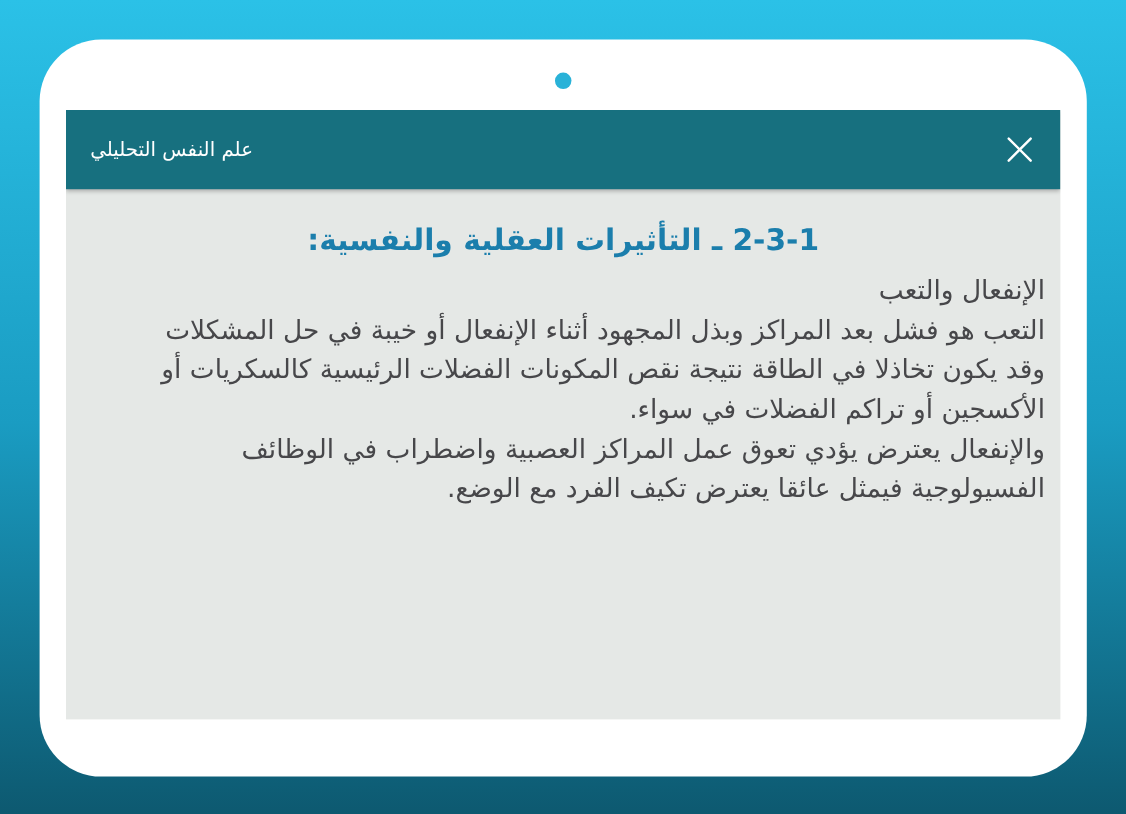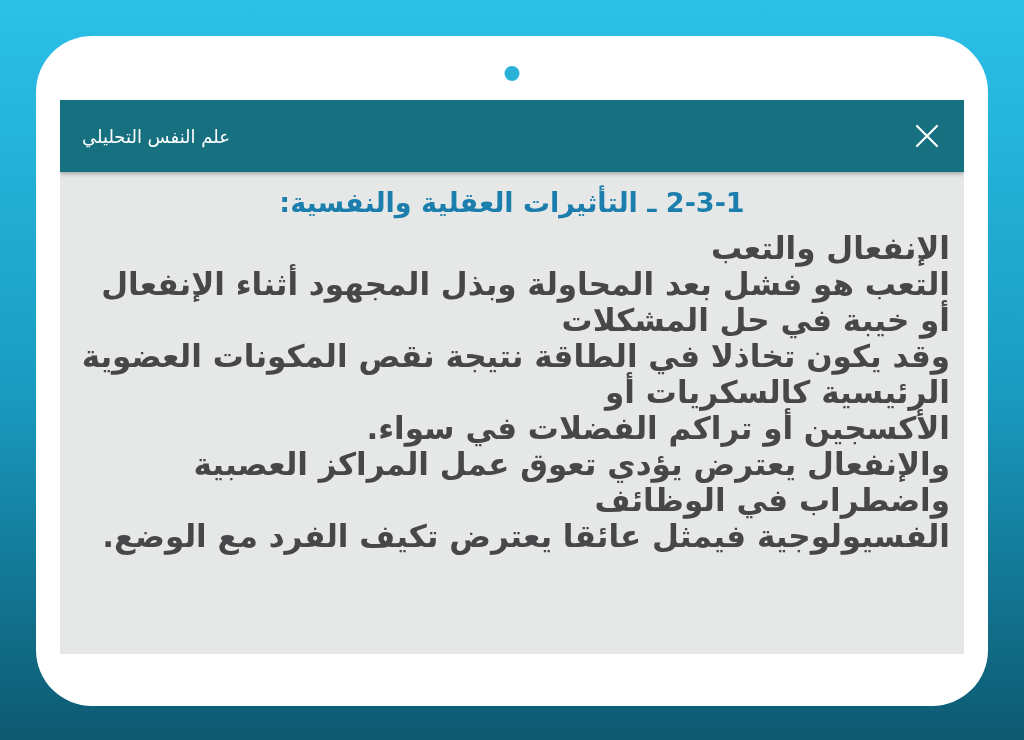--- a/index.html
+++ b/index.html
@@ -26,32 +26,32 @@
     display:flex;align-items:center;justify-content:space-between;
     padding:0 22px;box-sizing:border-box;color:var(--header-text,#ffffff);
     position:relative;z-index:2;box-shadow:0 2px 4px rgba(0,0,0,.28);gap:44px;
   }
   .title{font-size:18px;direction:rtl;}
   .close{
     width:30px;height:30px;display:flex;align-items:center;justify-content:center;
     cursor:pointer;
   }
   .content{
-    height:482px;overflow:hidden;padding:0 14px;box-sizing:border-box;
+    height:482px;overflow:hidden;padding:16px 14px;box-sizing:border-box;
   }
   .heading{
     direction:rtl;text-align:center;
     color:var(--heading-color,#1b7eac);
     font-weight:bold;font-size:27px;line-height:38px;
     margin:12px 0 8px 0;
   }
   .line{
     direction:rtl;text-align:right;
     color:var(--body-color,#47474a);
-    font-weight:bold;font-size:31px;line-height:36px;
+    font-weight:normal;font-size:24px;line-height:36px;
   }
 </style>
 </head>
 <body>
 
 <div class="frame">
   <div class="camera-dot"></div>
 
   <div class="screen">
 
@@ -62,22 +62,22 @@
           <line x1="3" y1="3" x2="23" y2="23" stroke="#ffffff" stroke-width="2.2" stroke-linecap="round"></line>
           <line x1="23" y1="3" x2="3" y2="23" stroke="#ffffff" stroke-width="2.2" stroke-linecap="round"></line>
         </svg>
       </span>
     </div>
 
     <div class="content">
       <div class="heading">2-3-1 ـ التأثيرات العقلية والنفسية:</div>
       <div class="body-text">
         <div class="line">الإنفعال والتعب</div>
-        <div class="line">التعب هو فشل بعد المحاولة وبذل المجهود أثناء الإنفعال أو خيبة في حل المشكلات</div>
-        <div class="line">وقد يكون تخاذلا في الطاقة نتيجة نقص المكونات العضوية الرئيسية كالسكريات أو</div>
+        <div class="line">التعب هو فشل بعد المراكز وبذل المجهود أثناء الإنفعال أو خيبة في حل المشكلات</div>
+        <div class="line">وقد يكون تخاذلا في الطاقة نتيجة نقص المكونات الفضلات الرئيسية كالسكريات أو</div>
         <div class="line">الأكسجين أو تراكم الفضلات في سواء.</div>
         <div class="line">والإنفعال يعترض يؤدي تعوق عمل المراكز العصبية واضطراب في الوظائف</div>
         <div class="line">الفسيولوجية فيمثل عائقا يعترض تكيف الفرد مع الوضع.</div>
 
       </div>
     </div>
 
   </div>
 </div>
 

